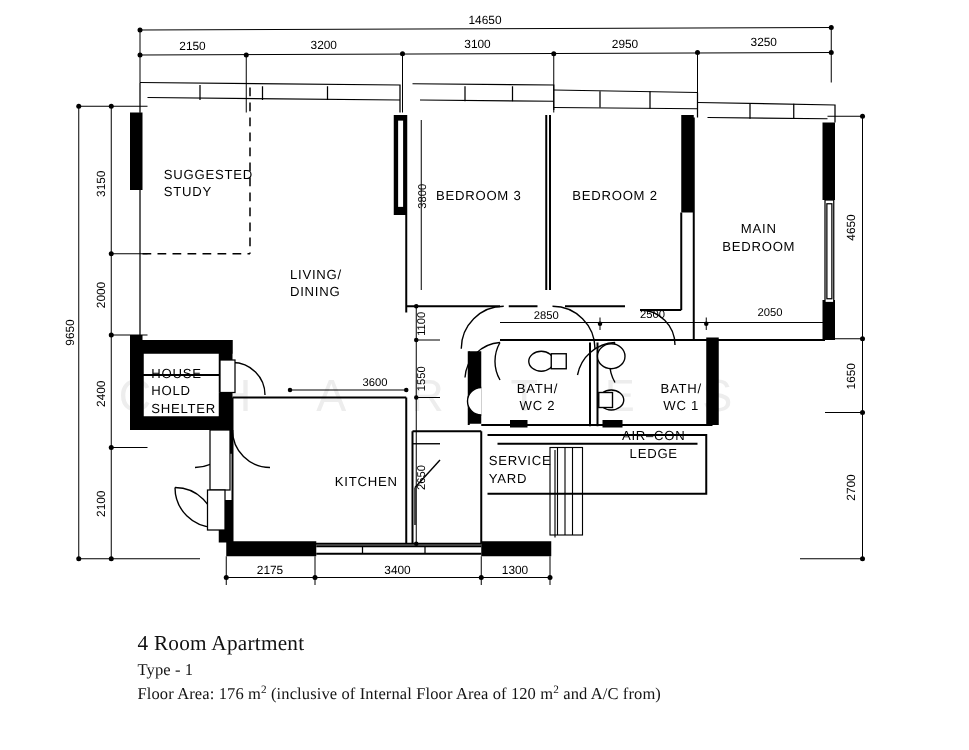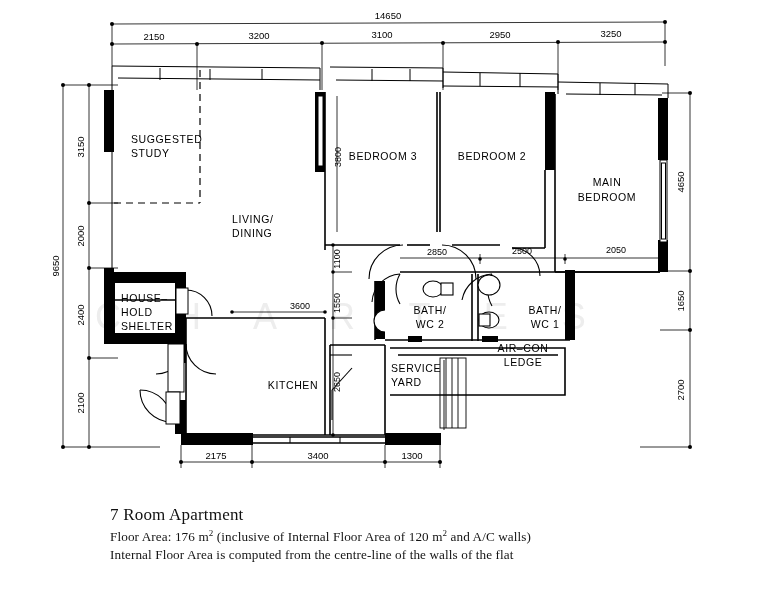--- a/index.html
+++ b/index.html
@@ -405,18 +405,18 @@
       <text x="545" y="314" text-anchor="middle">BATH/</text>
       <text x="545" y="328" text-anchor="middle">WC 1</text>
 
       <text x="523" y="352" text-anchor="middle">AIR–CON</text>
       <text x="523" y="366" text-anchor="middle">LEDGE</text>
     </g>
 
   </svg>
 
   <div class="caption-block">
-    <div class="caption-title">7 Room Apartment</div>
-    <div class="caption-line"><span>Floor Area: 176 m</span><span class="sup">2</span><span> (inclusive of Internal Floor Area of 120 m</span><span class="sup">2</span><span> and A/C walls)</span></div>
-    <div class="caption-line">Internal Floor Area is computed from the centre-line of the walls of the flat</div>
+    <div class="caption-title">4 Room Apartment</div>
+    <div class="caption-line">Type - 1</div>
+    <div class="caption-line"><span>Floor Area: 176 m</span><span class="sup">2</span><span> (inclusive of Internal Floor Area of 120 m</span><span class="sup">2</span><span> and A/C from)</span></div>
   </div>
 
 </div>
 
 </body></html>

